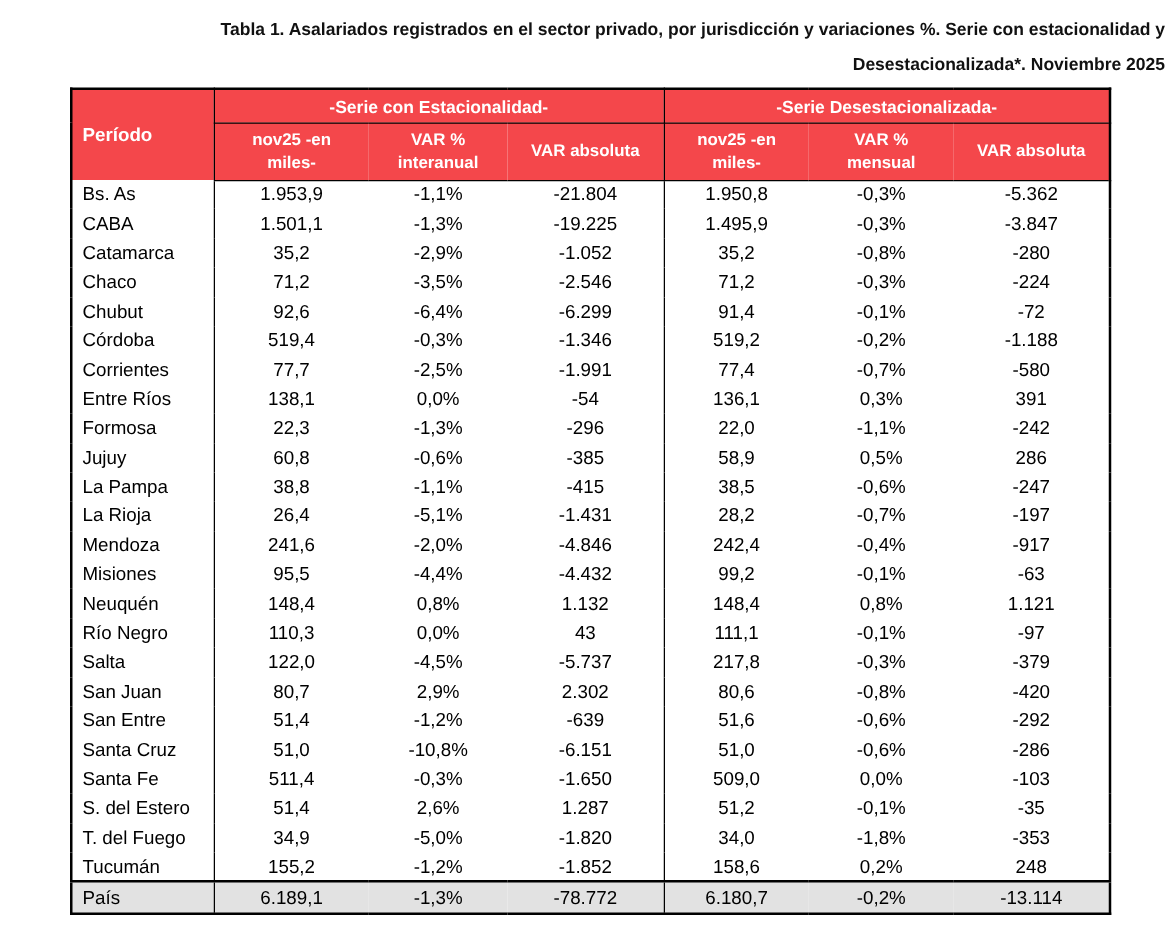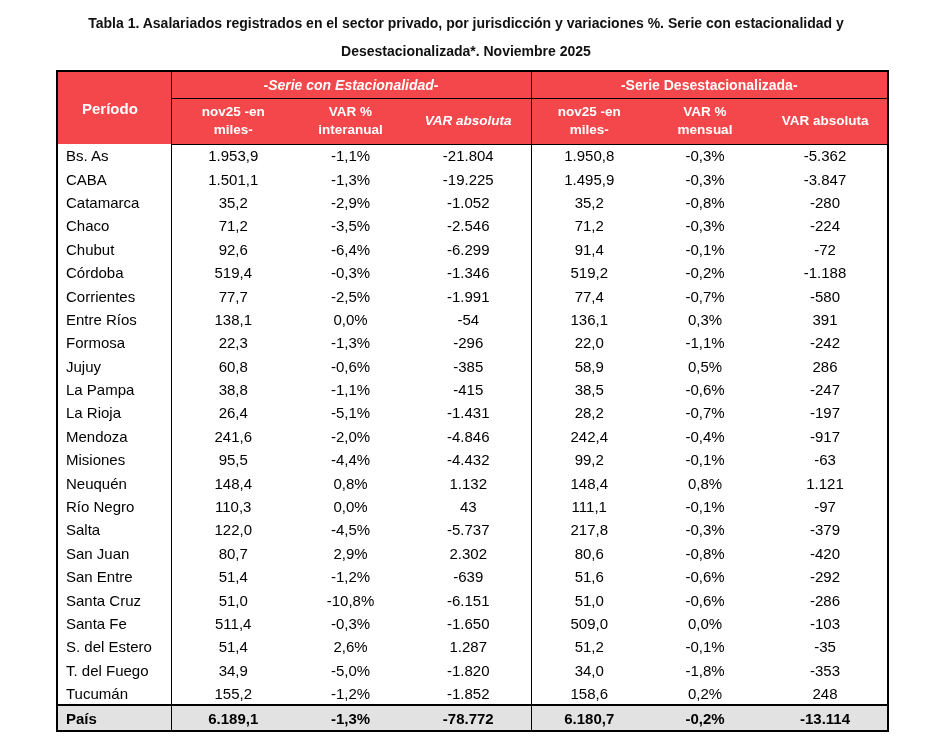--- a/index.html
+++ b/index.html
@@ -8,21 +8,21 @@
     width: 932px; height: 745px;
     background: #ffffff;
     font-family: "Liberation Sans", sans-serif;
     color: #000;
   }
   .page { position: relative; width: 932px; height: 745px; }
 
   .title {
     position: absolute;
     top: 9px; left: 0; width: 100%;
-    text-align: center;
+    text-align: right;
     font-weight: bold;
     font-size: 14px;
     line-height: 28px;
     color: #111;
   }
 
   table.data {
     position: absolute;
     left: 56px; top: 70px;
     width: 831px;
@@ -32,31 +32,31 @@
   }
 
   thead th {
     background: var(--header-bg, #F4474B);
     color: var(--header-text, #fff);
     font-weight: bold;
     padding: 0;
   }
   th.period {
     text-align: left;
-    padding-left: 24px;
+    padding-left: 8px;
     font-size: 15px;
     vertical-align: middle;
     border-right: 1.5px solid var(--border, #000);
   }
   th.group {
     font-size: 14px;
     height: 27px;
     border-bottom: 1px solid var(--border, #000);
   }
-  th.gsep { border-right: 1.5px solid var(--border, #000); font-style: italic; }
+  th.gsep { border-right: 1.5px solid var(--border, #000); }
   tr.subhead th {
     font-size: 13.5px;
     height: 46px;
     line-height: 1.3;
     white-space: pre-line;
     vertical-align: middle;
     border-bottom: 1.5px solid var(--border, #000);
   }
 
   tbody td {
@@ -75,21 +75,21 @@
   tbody td:nth-child(1),
   tbody td:nth-child(4),
   tfoot td:nth-child(1),
   tfoot td:nth-child(4) {
     border-right: 1.5px solid var(--border, #000);
   }
 
   tfoot td {
     background: var(--total-bg, #E2E2E2);
     border-top: 2px solid var(--border, #000);
-    font-weight: bold;
+    font-weight: normal;
     font-size: 15px;
     height: 26px;
     padding: 0;
     text-align: center;
     margin-top: 36px;
   }
 </style>
 </head>
 <body>
 

